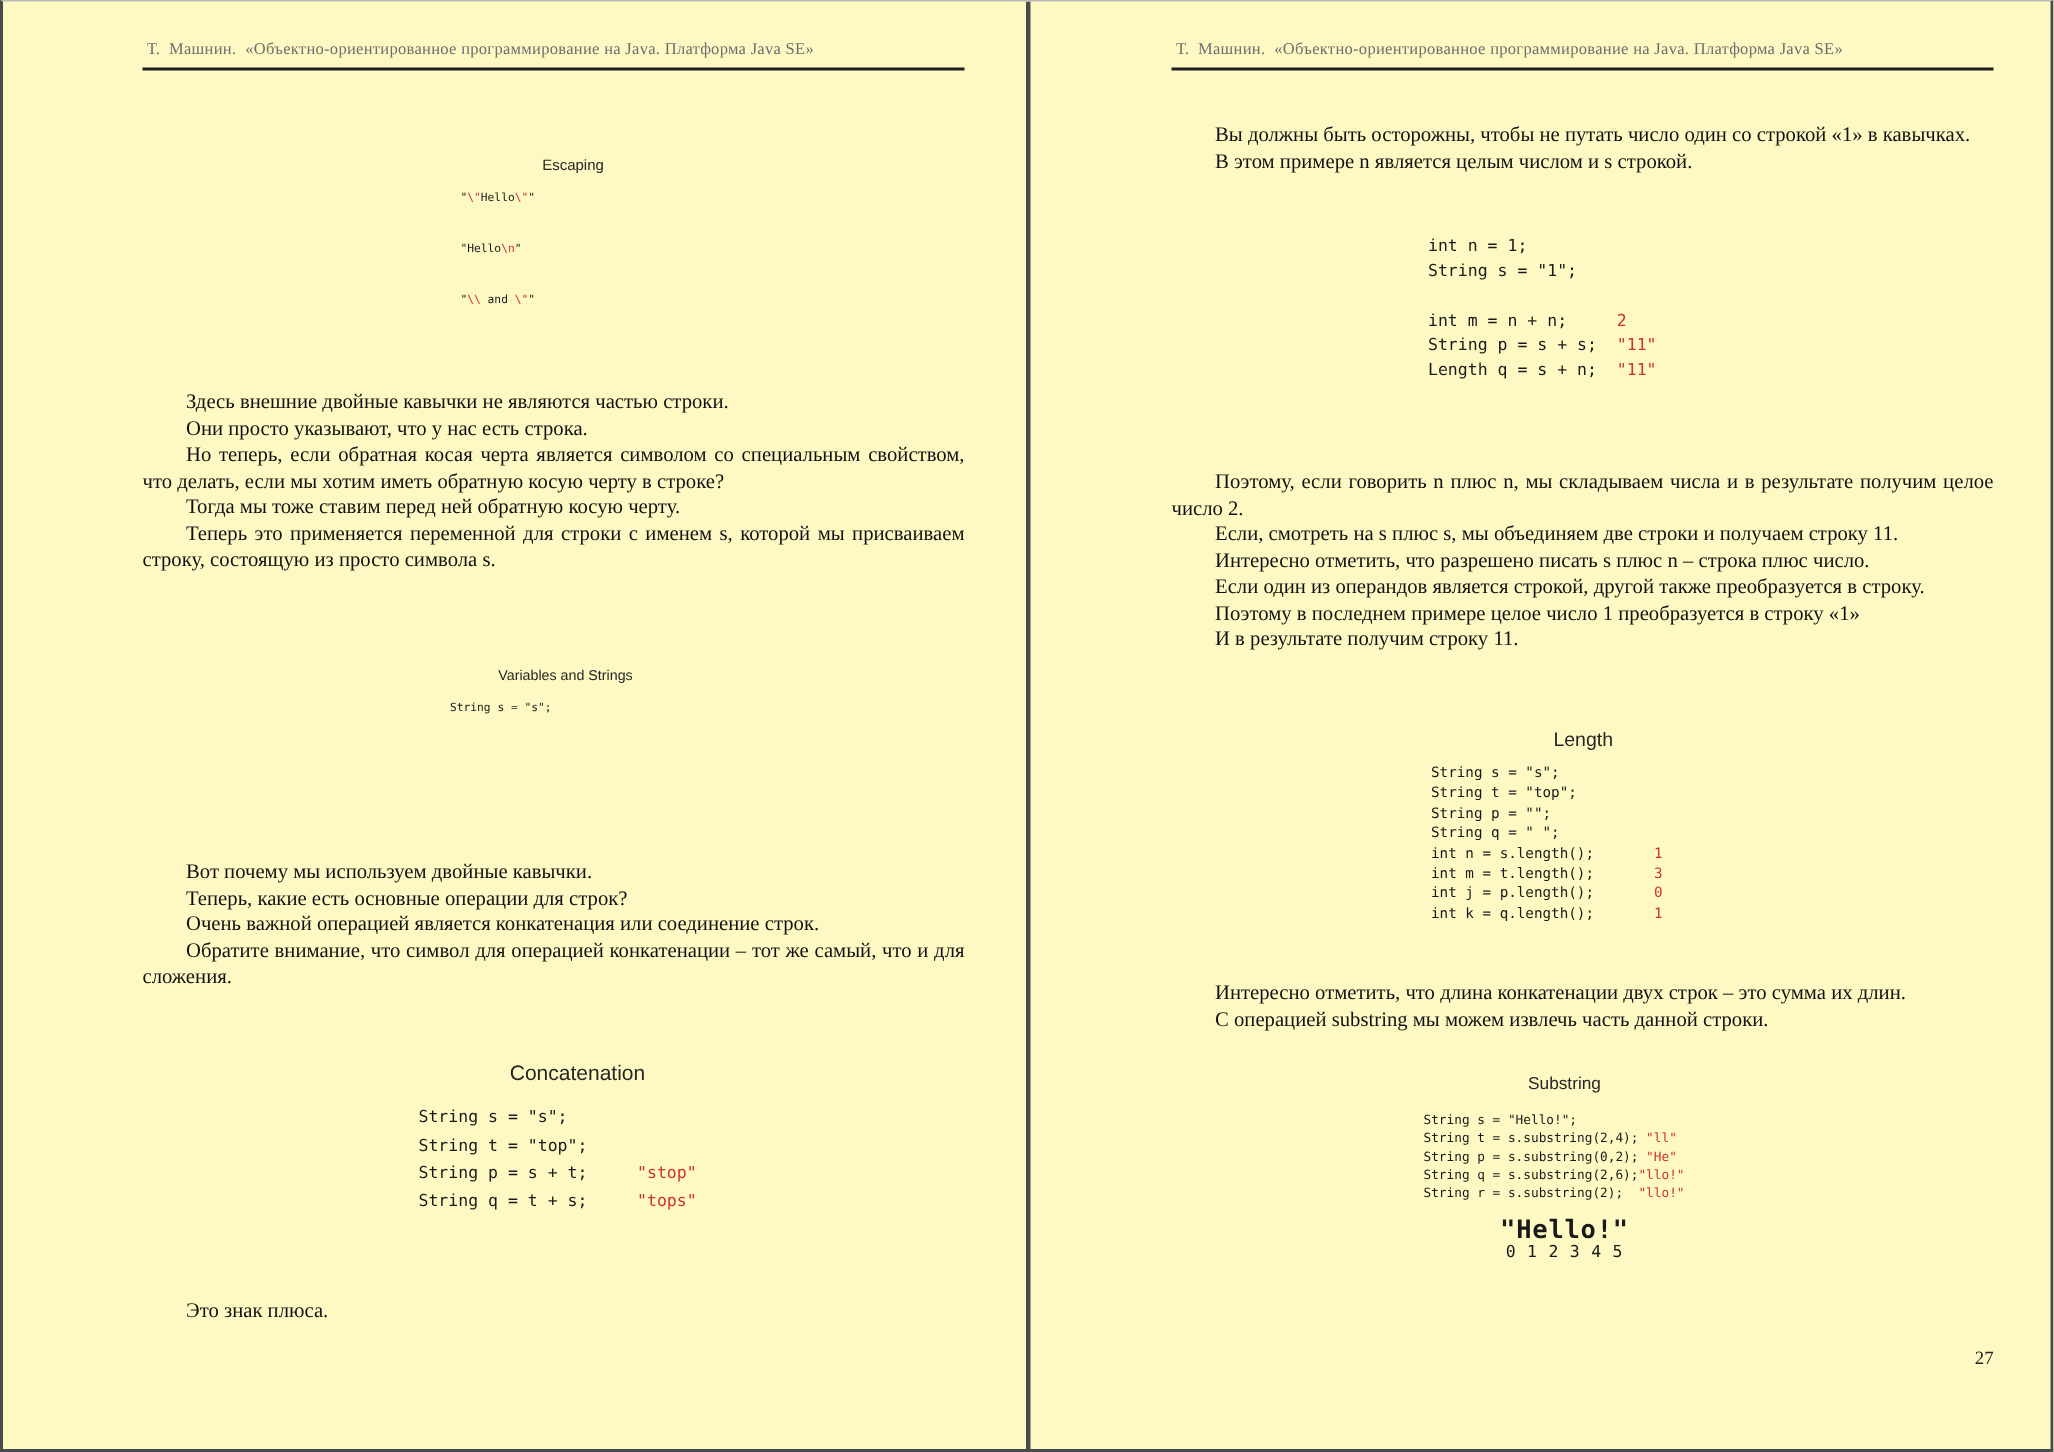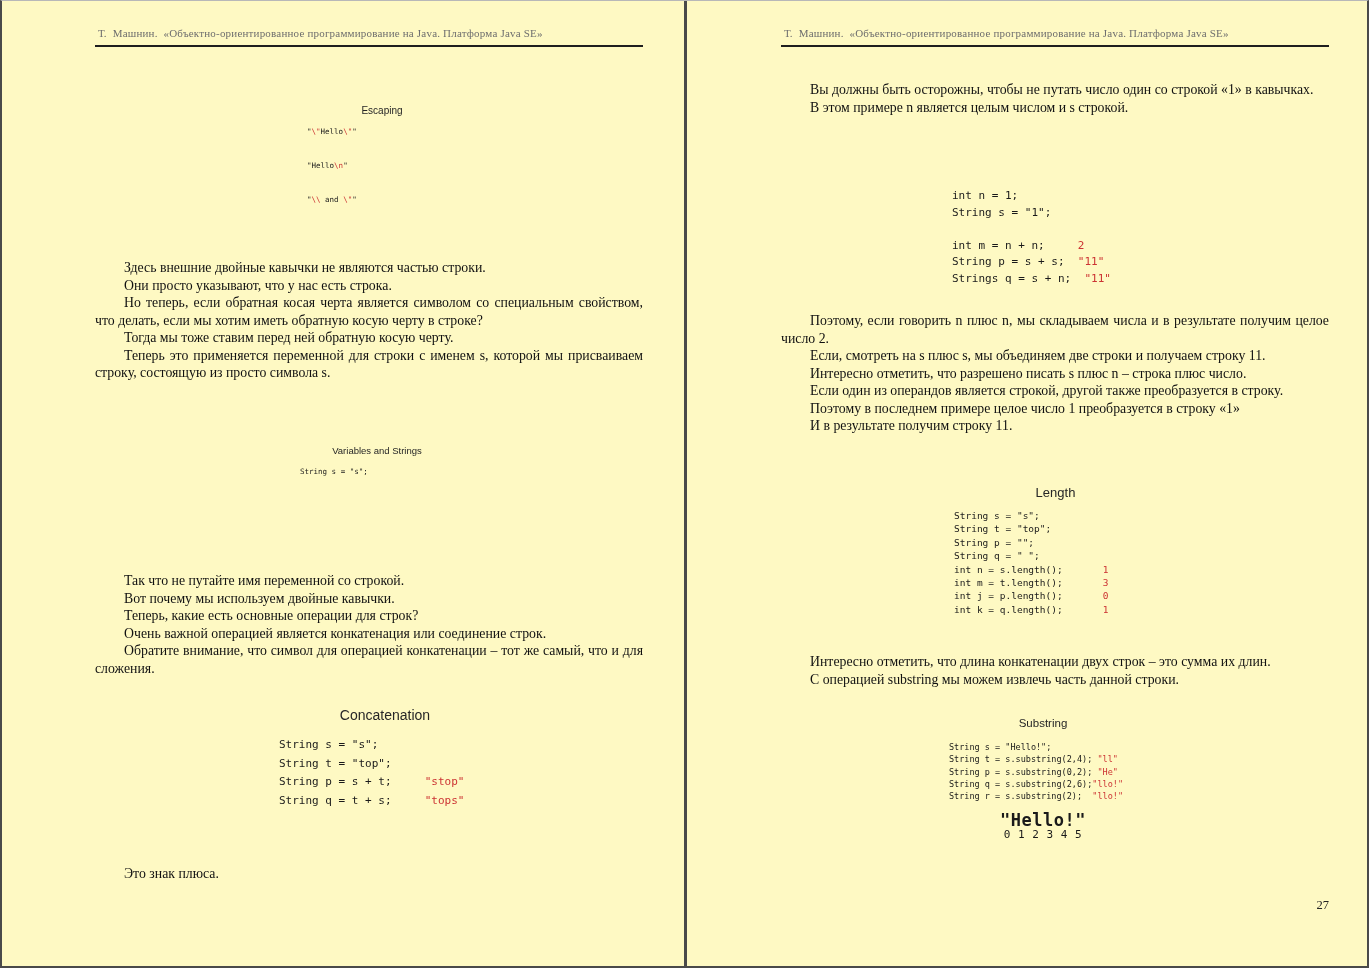--- a/index.html
+++ b/index.html
@@ -17,21 +17,21 @@
     position:absolute;left:96px;top:26px;font-size:11px;color:#6e6e6e;
     white-space:pre;letter-spacing:.2px;
   }
   .header-rule{position:absolute;left:93px;top:44px;width:548px;border-top:2px solid #1e1e1e;}
 
   .paras{position:absolute;width:548px;left:93px;}
   .para{margin:0;font-size:13.8px;line-height:17.5px;text-indent:29px;text-align:justify;}
 
   .slide{position:absolute;}
   .slide-title{text-align:center;font-family:"Liberation Sans","DejaVu Sans",sans-serif;color:#262626;}
-  .codeblock{font-family:"DejaVu Sans Mono","Liberation Mono",monospace;color:#1a1a1a;margin-top:32px;}
+  .codeblock{font-family:"DejaVu Sans Mono","Liberation Mono",monospace;color:#1a1a1a;}
   .code-line{white-space:pre;}
   .red{color:#cc3333;}
 
   
   .sl-escaping{left:295px;top:104px;width:170px;}
   .sl-escaping .slide-title{font-size:10px;}
   .sl-escaping .codeblock{padding-left:10px;margin-top:11px;font-size:7.5px;}
   .sl-escaping .code-line{margin-bottom:25px;}
 
   .sl-variables{left:285px;top:444px;width:180px;}
@@ -99,21 +99,20 @@
       </div>
 
     <div class="slide sl-variables">
       <div class="slide-title">Variables and Strings</div>
       <div class="codeblock">
           <div class="code-line"><span>String s = "s";</span></div>
         </div>
     </div>
 
     <div class="paras block-lp2">
-        <p class="para">Так что не путайте имя переменной со строкой.</p>
         <p class="para">Вот почему мы используем двойные кавычки.</p>
         <p class="para">Теперь, какие есть основные операции для строк?</p>
         <p class="para">Очень важной операцией является конкатенация или соединение строк.</p>
         <p class="para">Обратите внимание, что символ для операцией конкатенации – тот же самый, что и для сложения.</p>
       </div>
 
     <div class="slide sl-concat">
       <div class="slide-title">Concatenation</div>
       <div class="codeblock">
           <div class="code-line"><span>String s = "s";</span></div>
@@ -139,21 +138,21 @@
         <p class="para">Вы должны быть осторожны, чтобы не путать число один со строкой «1» в кавычках.</p>
         <p class="para">В этом примере n является целым числом и s строкой.</p>
       </div>
 
     <div class="codeblock cb-right1">
         <div class="code-line"><span>int n = 1;</span></div>
         <div class="code-line"><span>String s = "1";</span></div>
         <div class="code-line">&nbsp;</div>
         <div class="code-line"><span>int m = n + n;     </span><span class="red">2</span></div>
         <div class="code-line"><span>String p = s + s;  </span><span class="red">"11"</span></div>
-        <div class="code-line"><span>Strings q = s + n;  </span><span class="red">"11"</span></div>
+        <div class="code-line"><span>Length q = s + n;  </span><span class="red">"11"</span></div>
       </div>
 
     <div class="paras block-rp2">
         <p class="para">Поэтому, если говорить n плюс n, мы складываем числа и в результате получим целое число 2.</p>
         <p class="para">Если, смотреть на s плюс s, мы объединяем две строки и получаем строку 11.</p>
         <p class="para">Интересно отметить, что разрешено писать s плюс n – строка плюс число.</p>
         <p class="para">Если один из операндов является строкой, другой также преобразуется в строку.</p>
         <p class="para">Поэтому в последнем примере целое число 1 преобразуется в строку «1»</p>
         <p class="para">И в результате получим строку 11.</p>
       </div>

